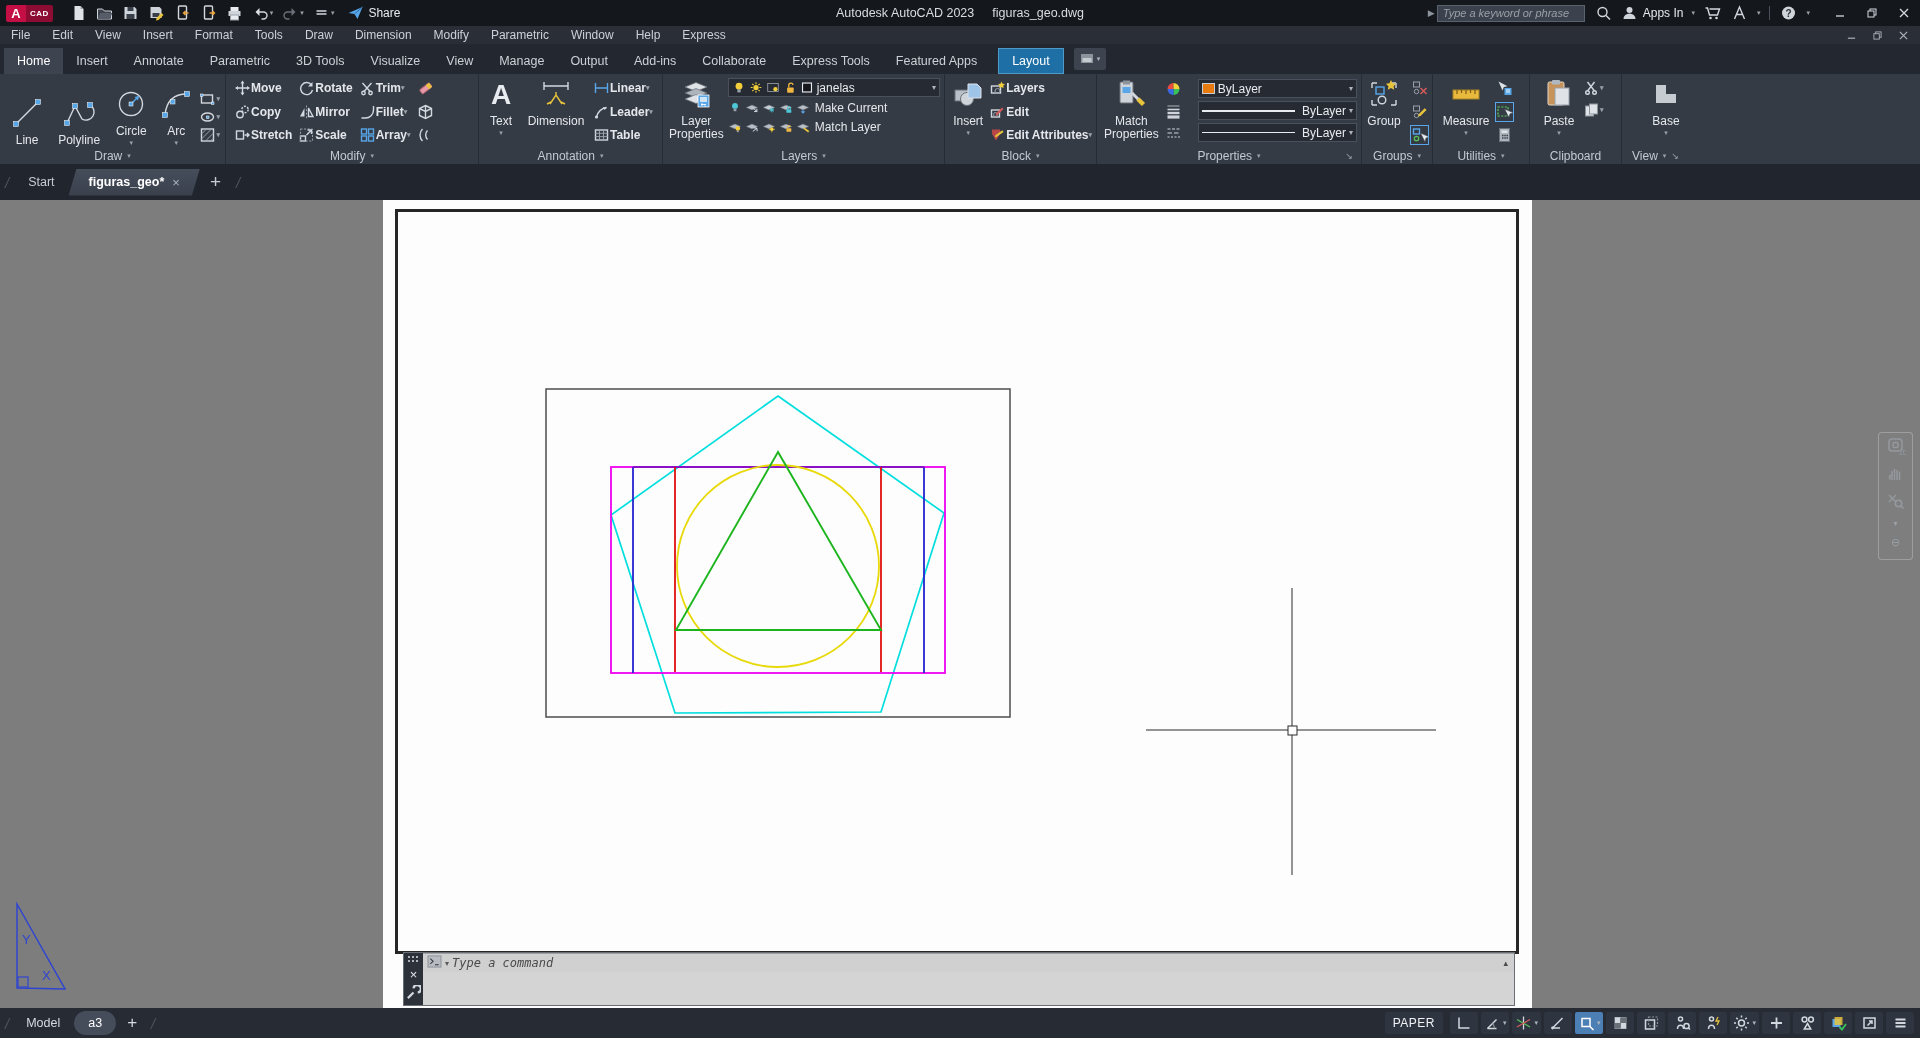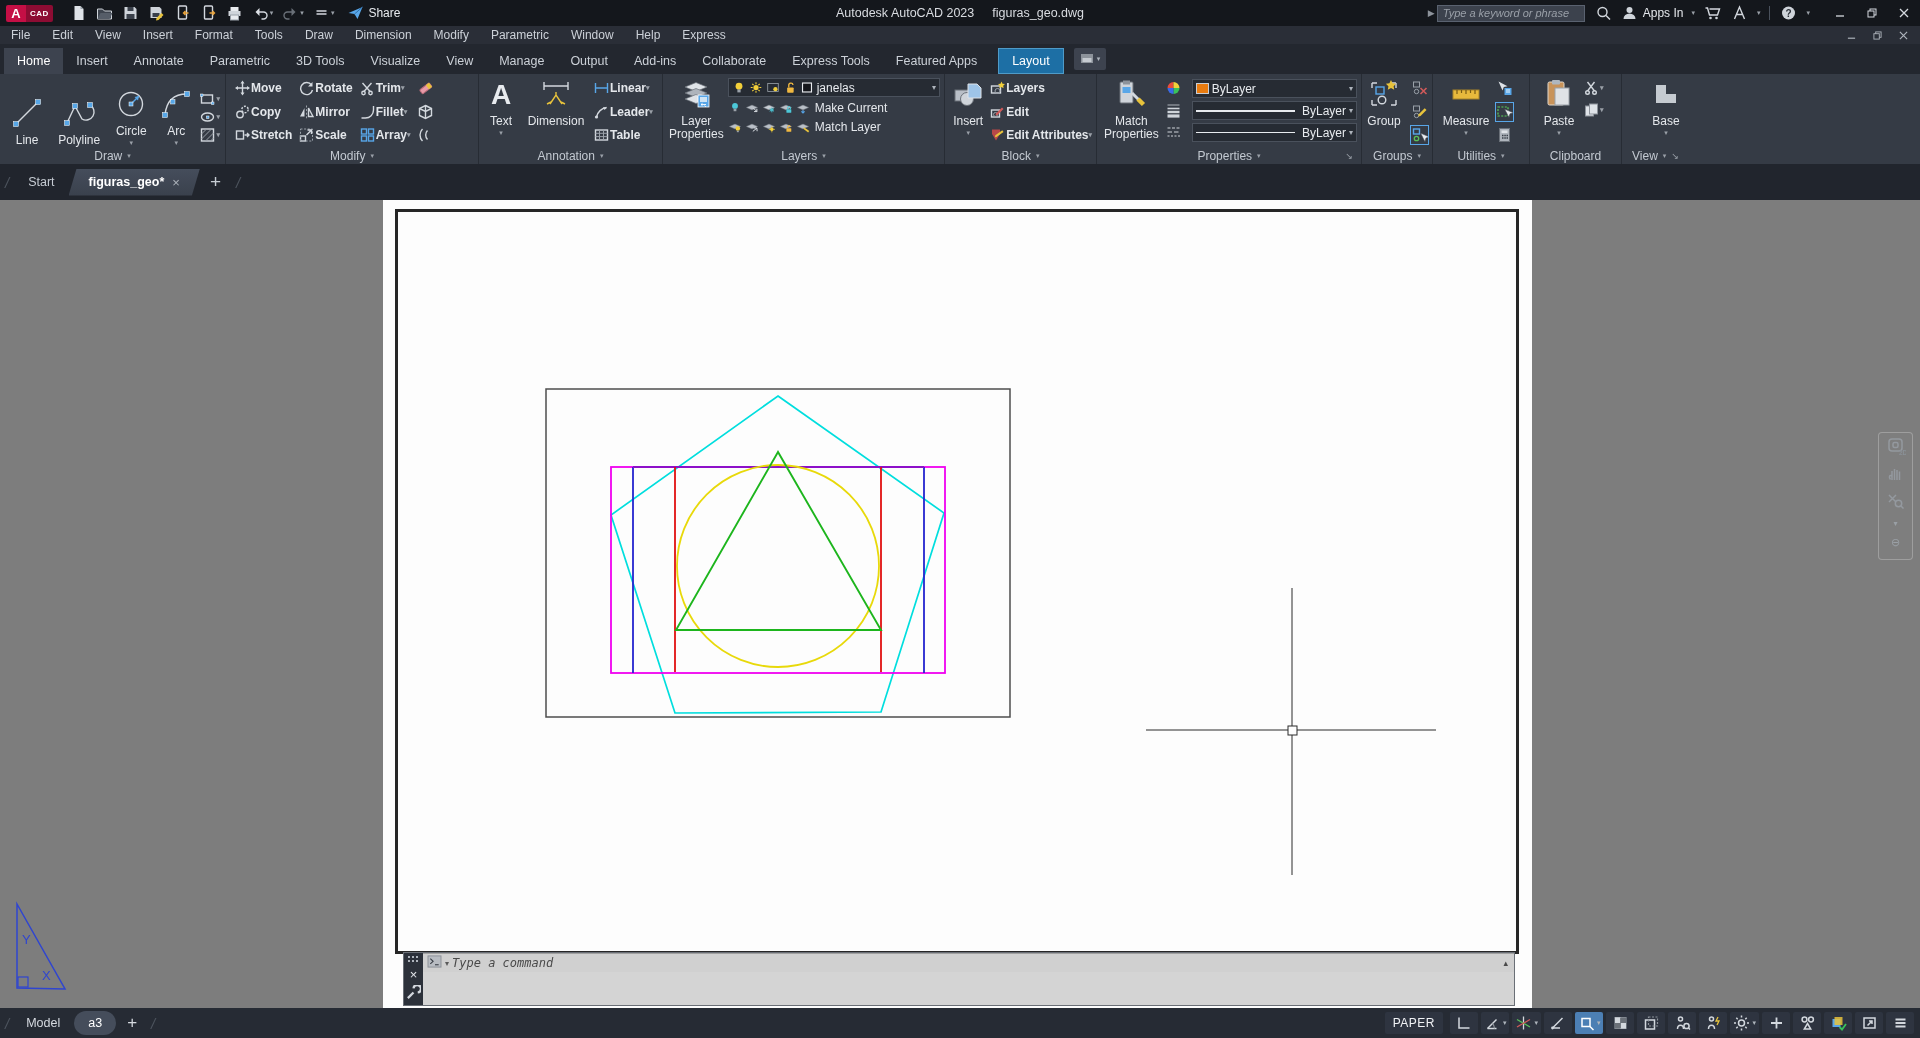--- a/index.html
+++ b/index.html
@@ -62,21 +62,21 @@
   .smallrow .slabel { font-size:12px; color:#e4e7eb; white-space:nowrap; }
   .smallrow .caret { font-size:7px; color:#9aa0a8; }
   .icon17 { width:17px; height:17px; display:flex; align-items:center; justify-content:center; }
   .icon13 { width:14px; height:13px; display:flex; align-items:center; justify-content:center; }
   .ddchip { height:19px; background:#262b33; border:1px solid #4a515c; display:flex; align-items:center; padding:0 3px; gap:3px; }
   .ddchip .ddtext { font-size:12px; color:#e8ebef; flex:1; }
   .ddchip .ddcaret { font-size:8px; color:#aeb4bc; }
   .swatch-orange { width:13px; height:11px; background:#e87b10; border:1px solid #c8cdd4; }
   .lw-line { flex:1; height:2px; background:#e8ebef; margin-right:4px; }
   .propcol { display:flex; flex-direction:column; gap:3px; width:196px; padding-top:2px; }
-  .proprow { display:flex; gap:10px; }
+  .proprow { display:flex; align-items:center; gap:16px; }
   .layercol { display:flex; flex-direction:column; gap:2px; width:218px; padding-top:1px; }
   .lrow { display:flex; align-items:center; gap:3px; height:17px; }
   .lrow .slabel { font-size:12px; color:#e4e7eb; white-space:nowrap; margin-left:2px; }
   .hl-border { outline:1px solid #58a6e8; }
 
   
   .slash { color:#4d545e; font-size:15px; padding:0 5px; font-style:italic; }
   .ftab { padding:0 14px; height:27px; display:flex; align-items:center; gap:8px; font-size:12.5px; color:#c6ccd3; }
   .ftab.active { background:linear-gradient(#454d5b,#3a414d); color:#fff; font-weight:bold; clip-path:polygon(8px 0,100% 0,calc(100% - 8px) 100%,0 100%); padding:0 20px; }
   .ftab .closex { color:#aeb4bc; font-weight:normal; font-size:13px; }

